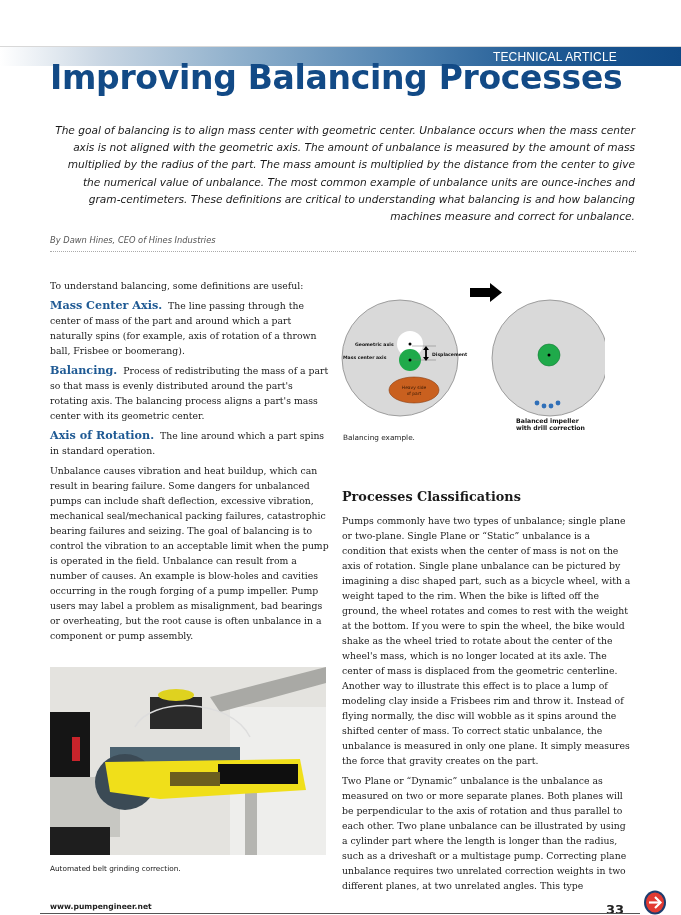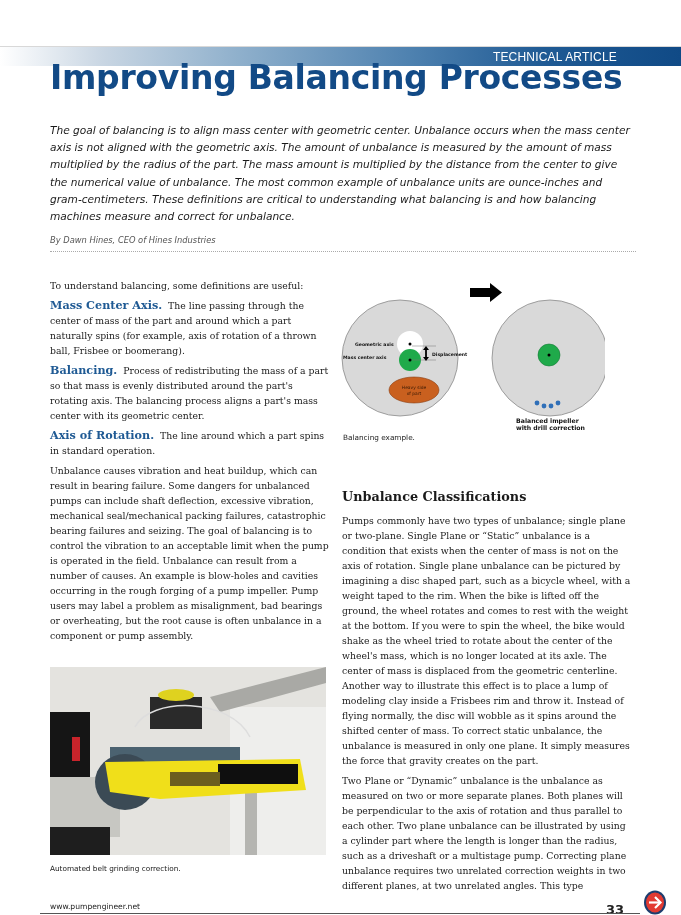--- a/index.html
+++ b/index.html
@@ -9,39 +9,39 @@
   .topbar { position:absolute; left:0; top:0; width:681px; height:20px;
     background:linear-gradient(to right, #ffffff 0%, #c9d6e3 15%, #8fb0cc 35%, #4f82b0 60%, #1f5a94 80%, #104a86 100%);
     border-top:1px solid #d8d8d8;margin-top:46px; }
   .topbar .label { position:absolute; right:64px; top:3px; font-family:"Liberation Sans", sans-serif;
     font-size:12px; color:#fff; letter-spacing:0.2px; }
 
   .title { position:absolute; left:50px; top:58px; font-family:"DejaVu Sans", sans-serif; font-weight:bold;
     font-size:33px; color:#124a86; letter-spacing:-0.3px; white-space:nowrap; }
 
   .lead { position:absolute; left:50px; top:122px; width:585px; font-family:"DejaVu Sans", sans-serif;
-    font-style:italic; font-size:10.6px; line-height:17.2px; color:#1a1a1a; }
+    font-style:italic; font-size:10.6px; line-height:17.2px; color:#1a1a1a;text-align:right; }
   .byline { position:absolute; left:50px; top:235px; font-family:"DejaVu Sans", sans-serif; font-style:italic;
     font-size:8.3px; color:#555; }
   .rule { position:absolute; left:50px; top:251px; width:586px; border-top:1px dotted #aaa; }
 
   .col { position:absolute; font-family:"DejaVu Serif", serif; font-size:9.3px; line-height:15px; color:#1a1a1a; }
   .col p { margin-bottom:5px; }
   .col-left { left:50px; top:278px; width:282px; }
   .col-right { left:342px; top:489px; width:290px; }
   .term { font-weight:bold; color:#1f5a94; font-size:11.2px; }
   .h2 { font-weight:bold; font-size:12.8px; color:#1a1a1a; margin-bottom:9px; }
 
   .fig1 { position:absolute; left:340px; top:280px; width:265px; height:150px; }
   .caption { position:absolute; font-family:"DejaVu Sans", sans-serif; font-size:7.3px; color:#1a1a1a; }
   .cap1 { left:343px; top:433px; }
   .photo { position:absolute; left:50px; top:667px; width:276px; height:188px; overflow:hidden; background:#d9d9d6; }
   .cap2 { left:50px; top:864px; }
 
-  .footer-url { position:absolute; left:50px; top:902px; font-family:"DejaVu Sans", sans-serif; font-size:7.6px; font-weight:normal; color:#222;text-align:right; }
+  .footer-url { position:absolute; left:50px; top:902px; font-family:"DejaVu Sans", sans-serif; font-size:7.6px; font-weight:bold; color:#222;text-align:right; }
   .footer-page { position:absolute; left:606px; top:902px; font-family:"DejaVu Sans", sans-serif; font-size:13px; font-weight:bold; color:#222; }
   .footer-rule { position:absolute; left:40px; top:913px; width:600px; border-top:1px solid #555; }
   .footer-logo { position:absolute; left:643px; top:890px; width:24px; height:25px; }
 </style>
 </head>
 <body>
 
 <div class="topbar">
   <span class="label">TECHNICAL ARTICLE</span>
 </div>
@@ -88,21 +88,21 @@
   <circle cx="197" cy="123" r="2.4" fill="#2f6fb8"></circle>
   <circle cx="204" cy="126" r="2.4" fill="#2f6fb8"></circle>
   <circle cx="211" cy="126" r="2.4" fill="#2f6fb8"></circle>
   <circle cx="218" cy="123" r="2.4" fill="#2f6fb8"></circle>
   <text x="176" y="143" font-family="DejaVu Sans, sans-serif" font-size="6.2" font-weight="bold" fill="#111">Balanced impeller</text>
   <text x="176" y="150" font-family="DejaVu Sans, sans-serif" font-size="6.2" font-weight="bold" fill="#111">with drill correction</text>
 </svg>
 <p class="caption cap1">Balancing example.</p>
 
 <div class="col col-right">
-  <h2 class="h2">Unbalance Classifications</h2>
+  <h2 class="h2">Processes Classifications</h2>
   <p>Pumps commonly have two types of unbalance; single plane or two-plane. Single Plane or “Static” unbalance is a condition that exists when the center of mass is not on the axis of rotation. Single plane unbalance can be pictured by imagining a disc shaped part, such as a bicycle wheel, with a weight taped to the rim. When the bike is lifted off the ground, the wheel rotates and comes to rest with the weight at the bottom. If you were to spin the wheel, the bike would shake as the wheel tried to rotate about the center of the wheel's mass, which is no longer located at its axle. The center of mass is displaced from the geometric centerline. Another way to illustrate this effect is to place a lump of modeling clay inside a Frisbees rim and throw it. Instead of flying normally, the disc will wobble as it spins around the shifted center of mass. To correct static unbalance, the unbalance is measured in only one plane. It simply measures the force that gravity creates on the part.</p>
   <p>Two Plane or “Dynamic” unbalance is the unbalance as measured on two or more separate planes. Both planes will be perpendicular to the axis of rotation and thus parallel to each other. Two plane unbalance can be illustrated by using a cylinder part where the length is longer than the radius, such as a driveshaft or a multistage pump. Correcting plane unbalance requires two unrelated correction weights in two different planes, at two unrelated angles. This type</p>
 </div>
 
 <div class="photo">
   <svg width="276" height="188" viewBox="0 0 276 188">
     <rect x="0" y="0" width="276" height="188" fill="#e4e3df"></rect>
     <rect x="180" y="40" width="96" height="148" fill="#eeeeec"></rect>
     <rect x="0" y="45" width="40" height="70" fill="#151515"></rect>
     <rect x="22" y="70" width="8" height="24" fill="#c8242b"></rect>

